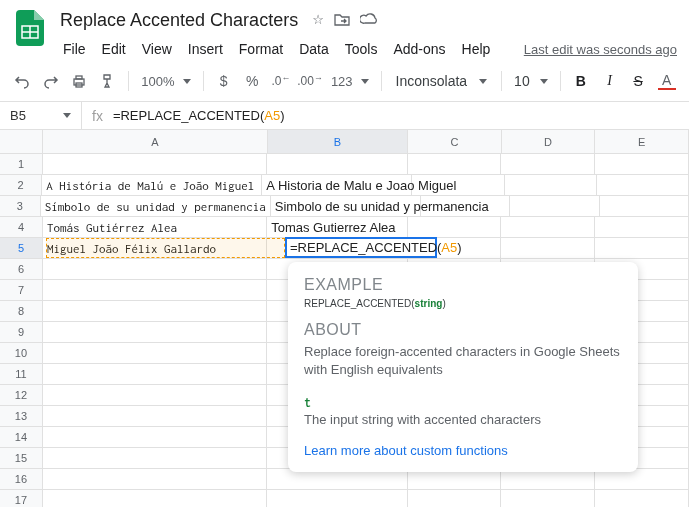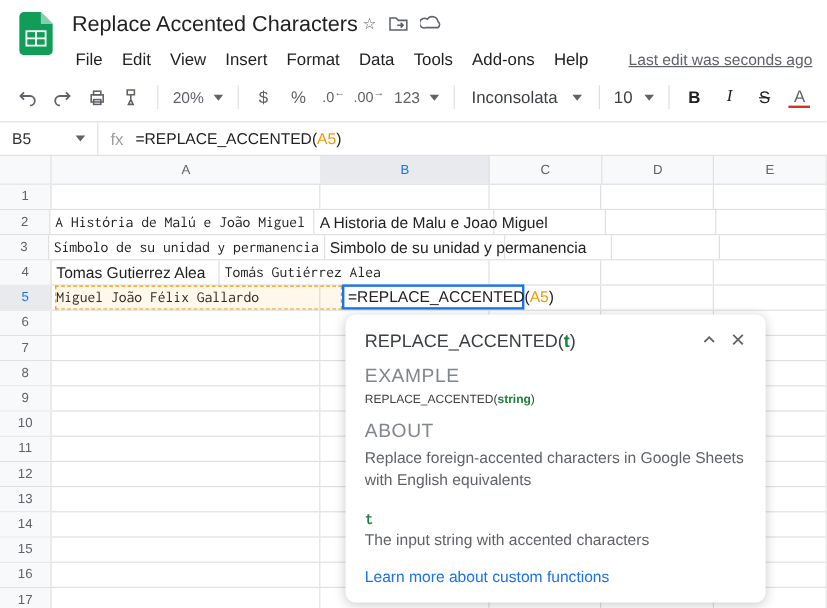--- a/index.html
+++ b/index.html
@@ -1,21 +1,21 @@
 <!DOCTYPE html>
 <html><head>
 <meta charset="utf-8">
 <style>
 *{margin:0;padding:0;box-sizing:border-box;font-family:Arial,sans-serif}
 body{width:689px;height:507px;overflow:hidden;background:#fff;font-size:13px;color:#222}
 .header{display:flex;align-items:flex-start;padding:8px 10px 0}
 .logo{width:40px;height:40px;display:flex;align-items:center;justify-content:center}
 .logo-svg{width:28px;height:36px}
 .title-area{margin-left:6px;flex:1}
-.title-row{display:flex;align-items:center;gap:0}
+.title-row{display:flex;align-items:center;gap:10px}
 .doc-title{font-size:18px;color:#222;padding:2px 4px}
 .title-icons{display:flex;gap:10px;color:#5f6368}
 .menu-bar{display:flex;gap:2px;margin-top:4px;align-items:center}
 .menu-item{padding:4px 7px;font-size:14px;color:#202124;cursor:pointer;border-radius:3px}
 .last-edit{margin-left:auto;font-size:13px;color:#5f6368;text-decoration:underline;padding-right:2px}
 .toolbar{display:flex;align-items:center;padding:6px 10px;border-bottom:1px solid #e0e0e0;gap:4px;font-size:14px;color:#5f6368}
 .tb-btn{width:26px;height:28px;display:flex;align-items:center;justify-content:center;cursor:pointer;border-radius:3px}
 .tb-sep{width:1px;height:20px;background:#e0e0e0;margin:0 4px}
 .zoom{font-size:13px;color:#5f6368;padding:0 4px;display:flex;align-items:center;gap:4px}
 .font-sel{font-size:14px;color:#3c4043;padding:0 6px;display:flex;align-items:center;gap:8px}
@@ -115,21 +115,21 @@
         <rect x="5" y="10" width="6" height="4" fill="none" stroke="#5f6368" stroke-width="1.3"></rect>
       </svg>
     </div>
   <div class="tb-btn">
       <svg width="16" height="16" viewBox="0 0 16 16">
         <path fill="none" stroke="#5f6368" stroke-width="1.3" d="M4 2h6v4H4zM7 6v4l-2 4h4l-2-4"></path>
       </svg>
     </div>
   <div class="tb-sep"></div>
   <div class="zoom">
-      <span>20%</span>
+      <span>100%</span>
       <span class="caret"></span>
     </div>
   <div class="tb-sep"></div>
   <div class="tb-btn">$</div>
   <div class="tb-btn">%</div>
   <div class="tb-btn" style="font-size:12px">
       <span>.0</span>
       <span style="font-size:9px;position:relative;top:-4px">←</span>
     </div>
   <div class="tb-btn" style="font-size:12px">
@@ -197,22 +197,22 @@
       <div class="row">
         <div class="row-h">3</div>
         <div class="cell col-A">Símbolo de su unidad y permanencia</div>
         <div class="cell col-B">Simbolo de su unidad y permanencia</div>
         <div class="cell col-C"></div>
         <div class="cell col-D"></div>
         <div class="cell col-E"></div>
       </div>
       <div class="row">
         <div class="row-h">4</div>
+        <div class="cell col-A">Tomás Gutiérrez Alea</div>
         <div class="cell col-B">Tomas Gutierrez Alea</div>
-        <div class="cell col-A">Tomás Gutiérrez Alea</div>
         <div class="cell col-C"></div>
         <div class="cell col-D"></div>
         <div class="cell col-E"></div>
       </div>
       <div class="row">
         <div class="row-h active">5</div>
         <div class="cell col-A">Miguel João Félix Gallardo</div>
         <div class="cell col-B"></div>
         <div class="cell col-C"></div>
         <div class="cell col-D"></div>
@@ -318,31 +318,20 @@
 
   <div class="ref-highlight" style="left:46px;top:108px;width:239px;height:20px"></div>
 
   <div class="editing-cell" style="left:285px;top:107px;width:152px;height:21px">
     <span>=REPLACE_ACCENTED(</span>
       <span class="orange">A5</span>
       <span>)</span>
   </div>
 
   <div class="tooltip" style="left:288px;top:132px">
-    <div class="tt-header">
-      <div class="tt-sig"><span>REPLACE_ACCENTED(</span><span class="arg">t</span><span>)</span></div>
-      <div class="tt-close">
-        <span><svg width="14" height="14" viewBox="0 0 14 14">
-              <path fill="none" stroke="#5f6368" stroke-width="1.5" d="M3 9l4-4 4 4"></path>
-            </svg></span>
-        <span><svg width="14" height="14" viewBox="0 0 14 14">
-              <path stroke="#5f6368" stroke-width="1.5" d="M3 3l8 8M11 3l-8 8"></path>
-            </svg></span>
-      </div>
-    </div>
     <div class="tt-label">EXAMPLE</div>
     <div class="tt-example"><span>REPLACE_ACCENTED(</span><span class="str">string</span><span>)</span></div>
     <div class="tt-label">ABOUT</div>
     <div class="tt-about">Replace foreign-accented characters in Google Sheets with English equivalents</div>
     <div class="tt-param">t</div>
     <div class="tt-param-desc">The input string with accented characters</div>
     <div class="tt-link">Learn more about custom functions</div>
   </div>
 </div>
 

